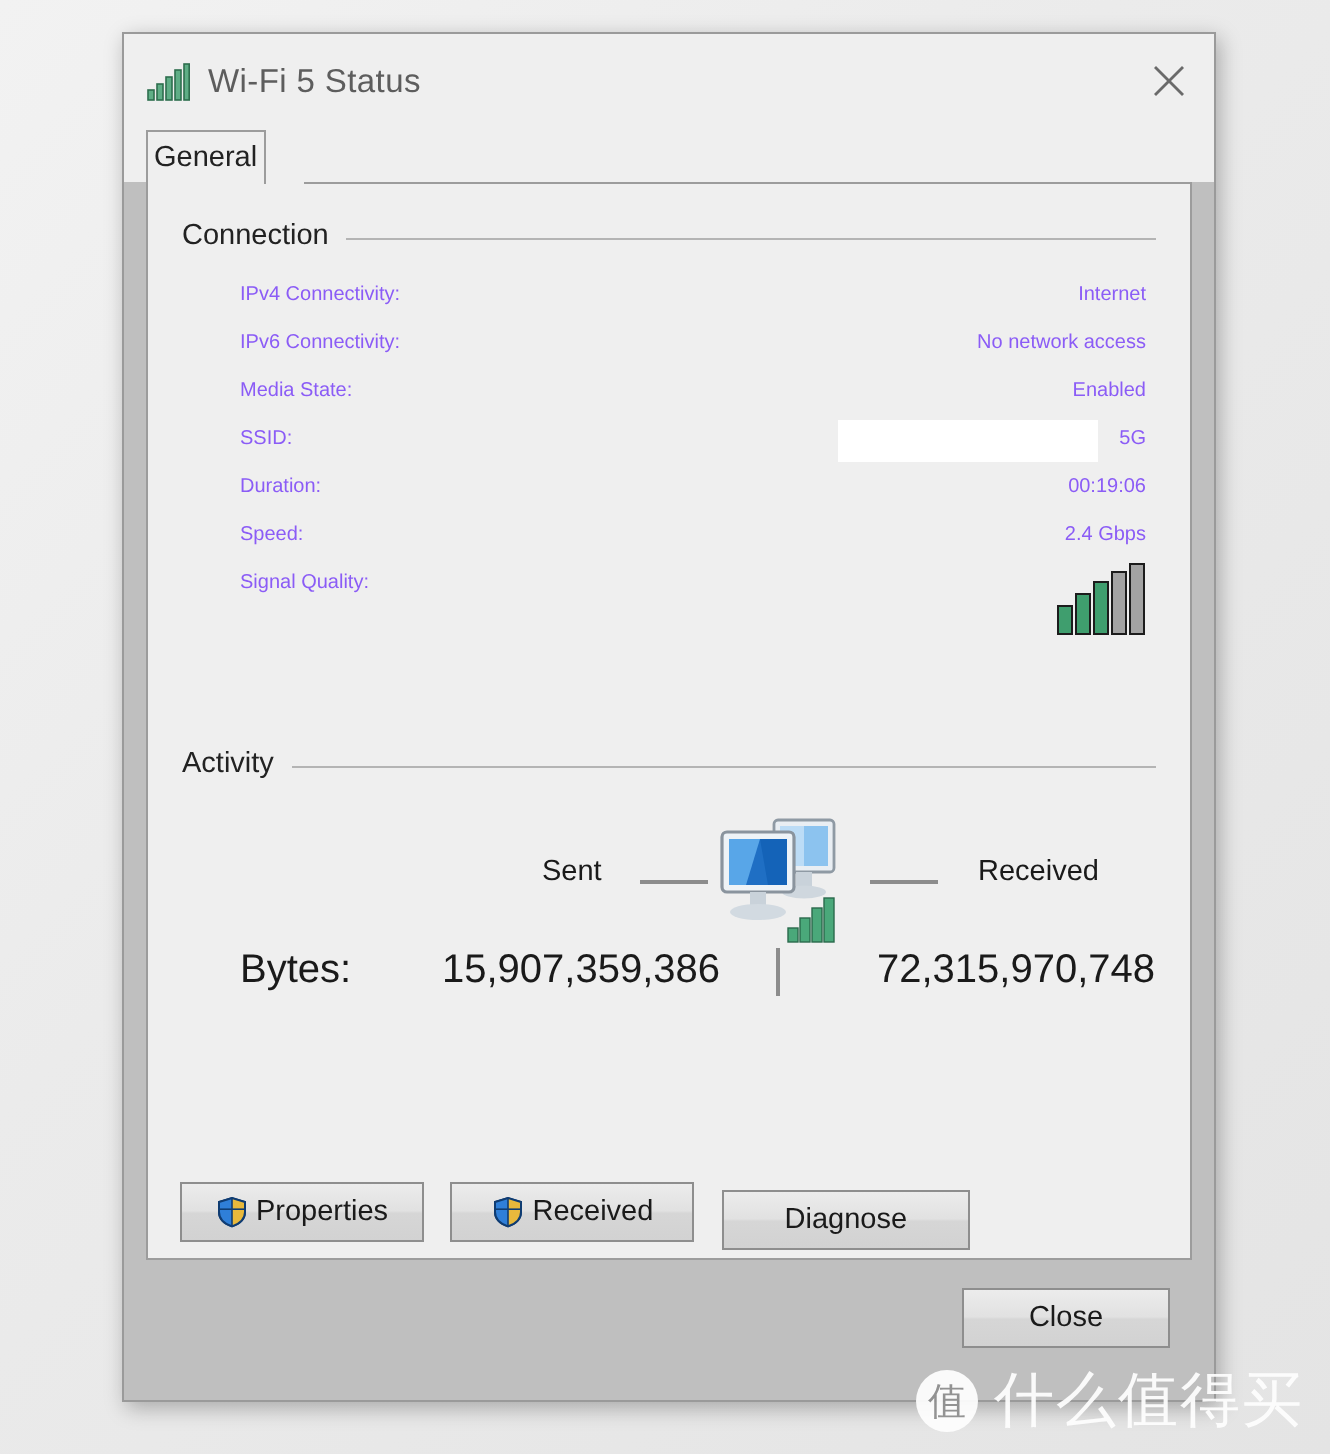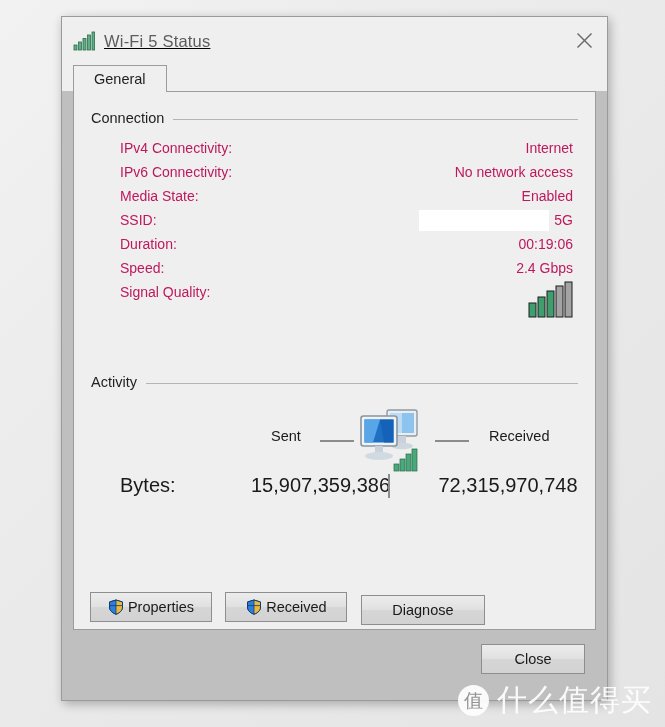--- a/index.html
+++ b/index.html
@@ -16,21 +16,21 @@
   }
 
   
   .window {
     position: absolute;
     left: 61px; top: 16px;
     width: 545px; height: 683px;
     background: #bfbfbf;
     border: 1px solid #9a9a9a;
     box-shadow: 2px 3px 10px rgba(0,0,0,0.28);
-    display: flex; flex-direction: column; text-decoration: underline;
+    display: flex; flex-direction: column;
   }
   .titlebar {
     height: 48px;
     background: #efefef;
     display: flex; align-items: center;
     position: relative;
     flex: none;
   }
   .title-icon {
     margin-left: 11px; margin-right: 9px;
@@ -56,21 +56,21 @@
     background: #efefef;
     padding-left: 11px;
     height: 26px;
     position: relative;
     flex: none;
   }
   .tab {
     position: absolute;
     left: 11px; top: 0;
     height: 26px;
-    padding: 0 20px;
+    padding: 0 3px;
     background: #efefef;
     border: 1px solid #9c9c9c;
     border-bottom: none;
     display: flex; align-items: center;
     font-size: 14.5px;
     color: #222;
     z-index: 3;
   }
 
   
@@ -104,22 +104,22 @@
     margin-left: 9px;
     margin-top: 2px;
   }
 
   
   .rows { margin-top: 9px; }
   .row {
     position: relative;
     height: 24px;
     line-height: 24px;
-    font-size: 14px;
-    color: #be185d;
+    font-size: 10px;
+    color: #8b5cf6;
   }
   .row .lbl { position:absolute; left: 29px; white-space: nowrap; }
   .row .val { position:absolute; right: 5px; white-space: nowrap; }
   .row .redact {
     position: absolute;
     right: 29px; top: 2px;
     width: 130px; height: 21px;
     background: #ffffff;
   }
 
@@ -148,21 +148,21 @@
   
   .activity-wrap { position: absolute; left: 17px; right: 17px; top: 281px; }
   .act-body { position: relative; height: 105px; }
   .act-sent   { position: absolute; left: 180px; top: 37px; font-size: 14.5px; color:#1a1a1a; }
   .act-recv   { position: absolute; left: 398px; top: 37px; font-size: 14.5px; color:#1a1a1a; }
   .dash-l { position:absolute; left: 229px; top: 49px; width: 34px; height: 2px; background:#8c8c8c; }
   .dash-r { position:absolute; left: 344px; top: 49px; width: 34px; height: 2px; background:#8c8c8c; }
   .pc-icon { position: absolute; left: 263px; top: 15px; }
   .bytes-row { position: absolute; left:0; right:0; top: 83px; height: 22px; font-size: 20px; color:#1a1a1a; }
   .bytes-lbl { position:absolute; left: 29px; }
-  .bytes-sent { position:absolute; left: 142px; width: 175px; text-align:center; }
+  .bytes-sent { position:absolute; left: 130px; width: 175px; }
   .bytes-recv { position:absolute; left: 322px; width: 190px; text-align:center; }
   .bytes-div { position:absolute; left: 297px; top: 0px; width: 2px; height: 24px; background:#8c8c8c; }
 
   .btnrow-bottom { position: absolute; left: 16px; top: 460px; }
   .btn-props   { width: 122px; height: 30px; }
   .btn-disable { width: 122px; height: 30px; margin-left: 9px; }
   .btn-diag    { width: 124px; height: 30px; margin-left: 9px; margin-top: 43px; }
   .shield { width: 16px; height: 16px; display:block; }
 
   

